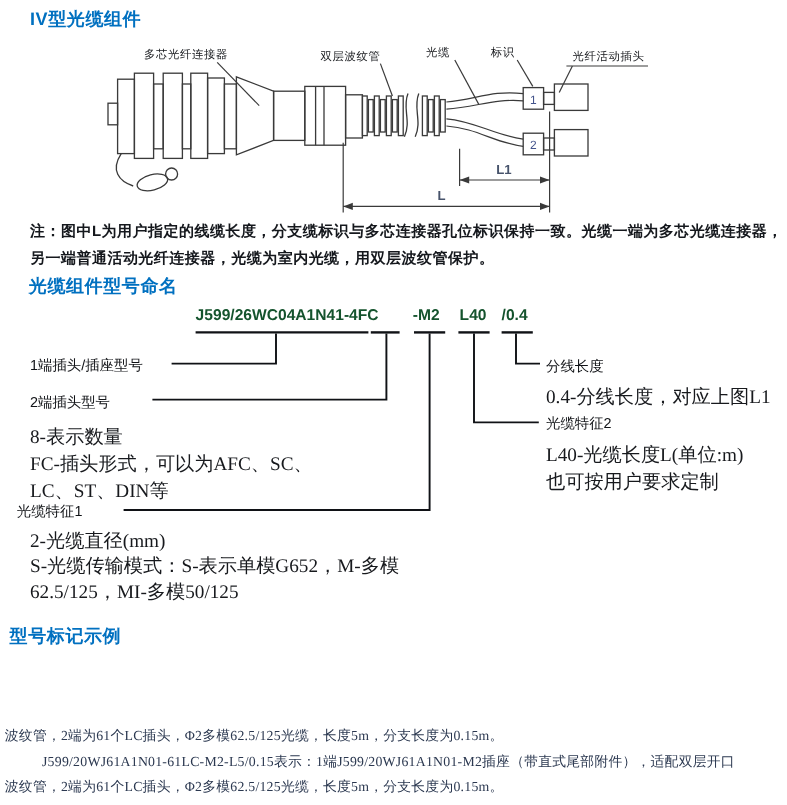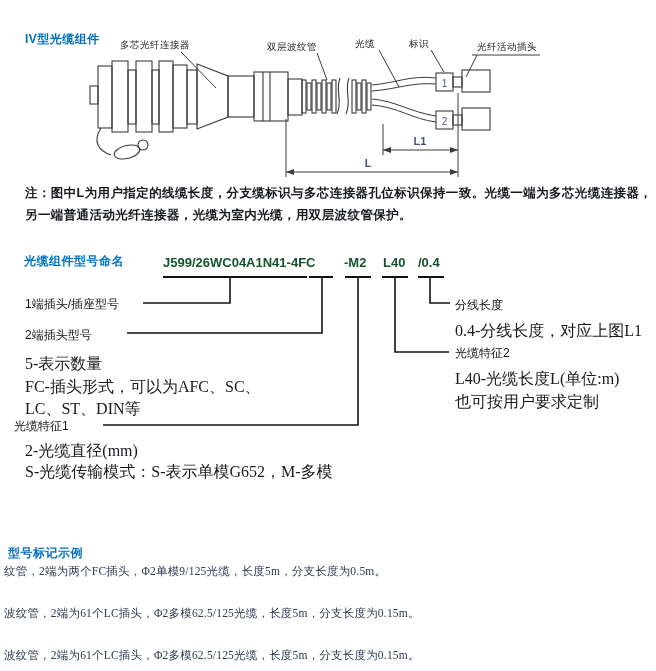--- a/index.html
+++ b/index.html
@@ -1,19 +1,19 @@
 <!DOCTYPE html>
 <html><head>
 <meta charset="utf-8">
 <style>
   html,body{margin:0;padding:0;background:#fff;}
   .page{position:relative;width:656px;height:671px;background:#ffffff;overflow:hidden;
         font-family:"Liberation Sans",sans-serif;}
   .abs{position:absolute;white-space:nowrap;}
-  .h-blue{color:#0070C0;font-weight:bold;font-size:12px;letter-spacing:0.5px;margin-top:24px;}
+  .h-blue{color:#0070C0;font-weight:bold;font-size:15px;letter-spacing:0.5px;}
   .note{font-weight:bold;color:#15181d;font-size:12.5px;letter-spacing:0.4px;}
   .pn{font-weight:bold;color:#14532d;font-size:13px;letter-spacing:0;}
   .bd-title{font-weight:normal;font-size:12px;color:#101216;}
   .bd-sub{font-size:16px;color:#17191d;font-family:"Liberation Serif",serif;}
   .ex{font-size:11.5px;color:#2b3850;font-family:"Liberation Serif",serif;letter-spacing:0.2px;}
   svg{position:absolute;left:0;top:0;}
 </style>
 </head>
 <body>
 
@@ -138,30 +138,31 @@
   <div class="abs note" style="left:25px;top:185px">注：图中L为用户指定的线缆长度，分支缆标识与多芯连接器孔位标识保持一致。光缆一端为多芯光缆连接器，</div>
   <div class="abs note" style="left:25px;top:207px">另一端普通活动光纤连接器，光缆为室内光缆，用双层波纹管保护。</div>
 
   <div class="abs pn" style="left:163px;top:255px">J599/26WC04A1N41-4FC</div>
   <div class="abs pn" style="left:344px;top:255px">-M2</div>
   <div class="abs pn" style="left:383px;top:255px">L40</div>
   <div class="abs pn" style="left:418px;top:255px">/0.4</div>
 
   <div class="abs bd-title" style="left:25px;top:296px">1端插头/插座型号</div>
   <div class="abs bd-title" style="left:25px;top:327px">2端插头型号</div>
-  <div class="abs bd-sub" style="left:25px;top:354px">5-表示数量</div>
+  <div class="abs bd-sub" style="left:25px;top:354px">8-表示数量</div>
   <div class="abs bd-sub" style="left:25px;top:377px">FC-插头形式，可以为AFC、SC、</div>
   <div class="abs bd-sub" style="left:25px;top:399px">LC、ST、DIN等</div>
   <div class="abs bd-title" style="left:14px;top:418px">光缆特征1</div>
   <div class="abs bd-sub" style="left:25px;top:441px">2-光缆直径(mm)</div>
   <div class="abs bd-sub" style="left:25px;top:462px">S-光缆传输模式：S-表示单模G652，M-多模</div>
+  <div class="abs bd-sub" style="left:25px;top:483px">62.5/125，MI-多模50/125</div>
 
   <div class="abs bd-title" style="left:455px;top:297px">分线长度</div>
   <div class="abs bd-sub" style="left:455px;top:321px">0.4-分线长度，对应上图L1</div>
   <div class="abs bd-title" style="left:455px;top:345px">光缆特征2</div>
   <div class="abs bd-sub" style="left:455px;top:369px">L40-光缆长度L(单位:m)</div>
   <div class="abs bd-sub" style="left:455px;top:392px">也可按用户要求定制</div>
 
-  <div class="abs ex" style="left:4px;top:564px">纹管，2端为两个FC插头，Φ2单模9/125光缆，长度5m，分支长度为0.5m。</div>
   <div class="abs ex" style="left:4px;top:606px">波纹管，2端为61个LC插头，Φ2多模62.5/125光缆，长度5m，分支长度为0.15m。</div>
+  <div class="abs ex" style="left:35px;top:627px">J599/20WJ61A1N01-61LC-M2-L5/0.15表示：1端J599/20WJ61A1N01-M2插座（带直式尾部附件），适配双层开口</div>
   <div class="abs ex" style="left:4px;top:648px">波纹管，2端为61个LC插头，Φ2多模62.5/125光缆，长度5m，分支长度为0.15m。</div>
 
 </div>
 
 </body></html>

